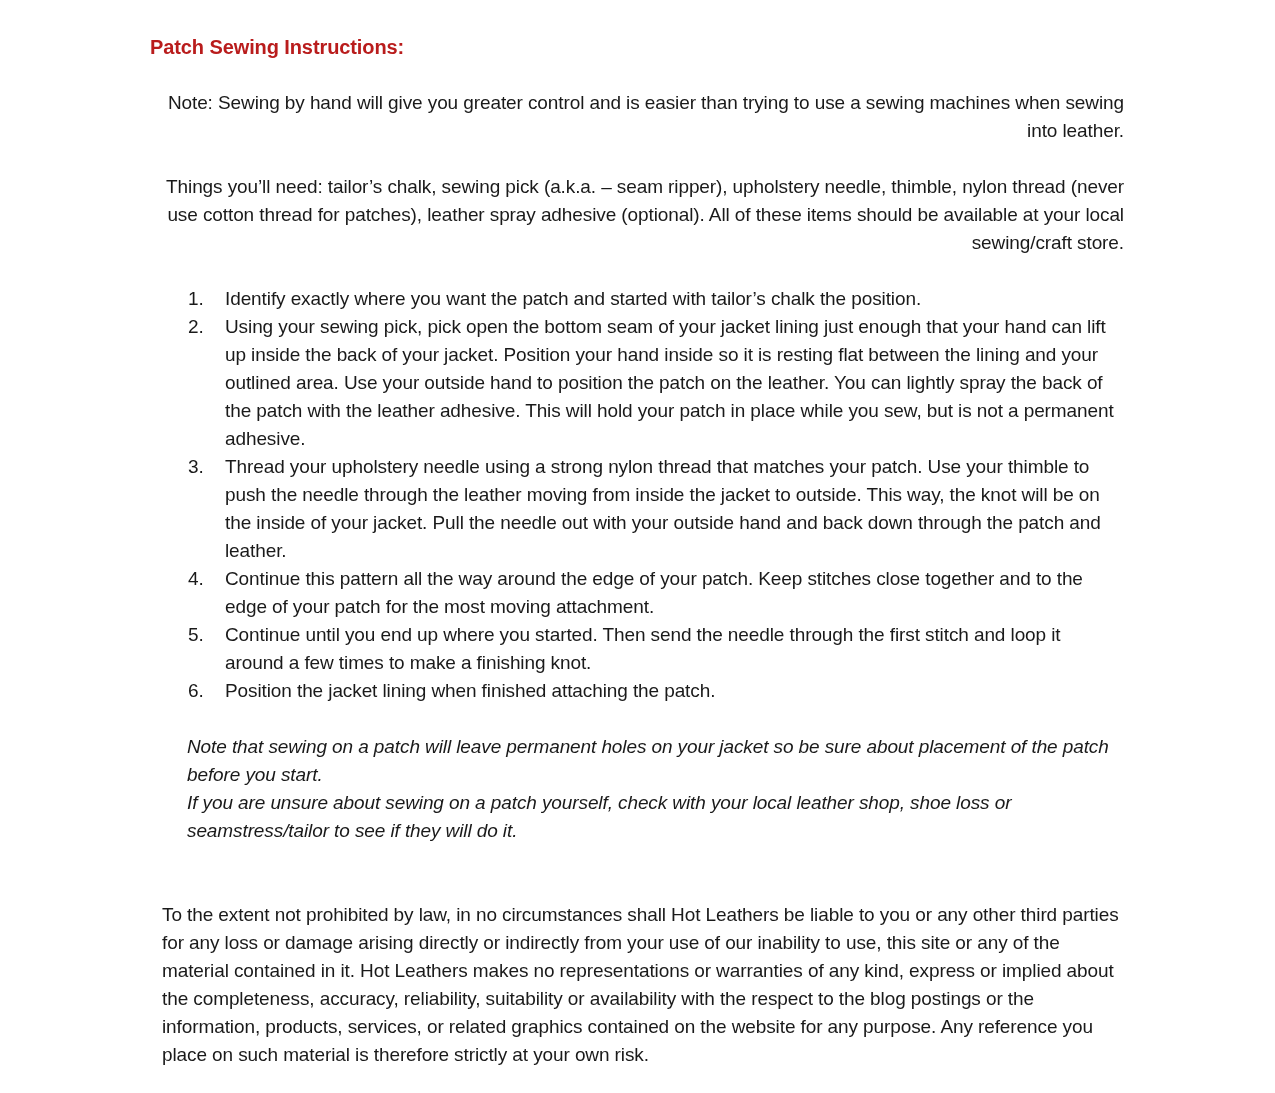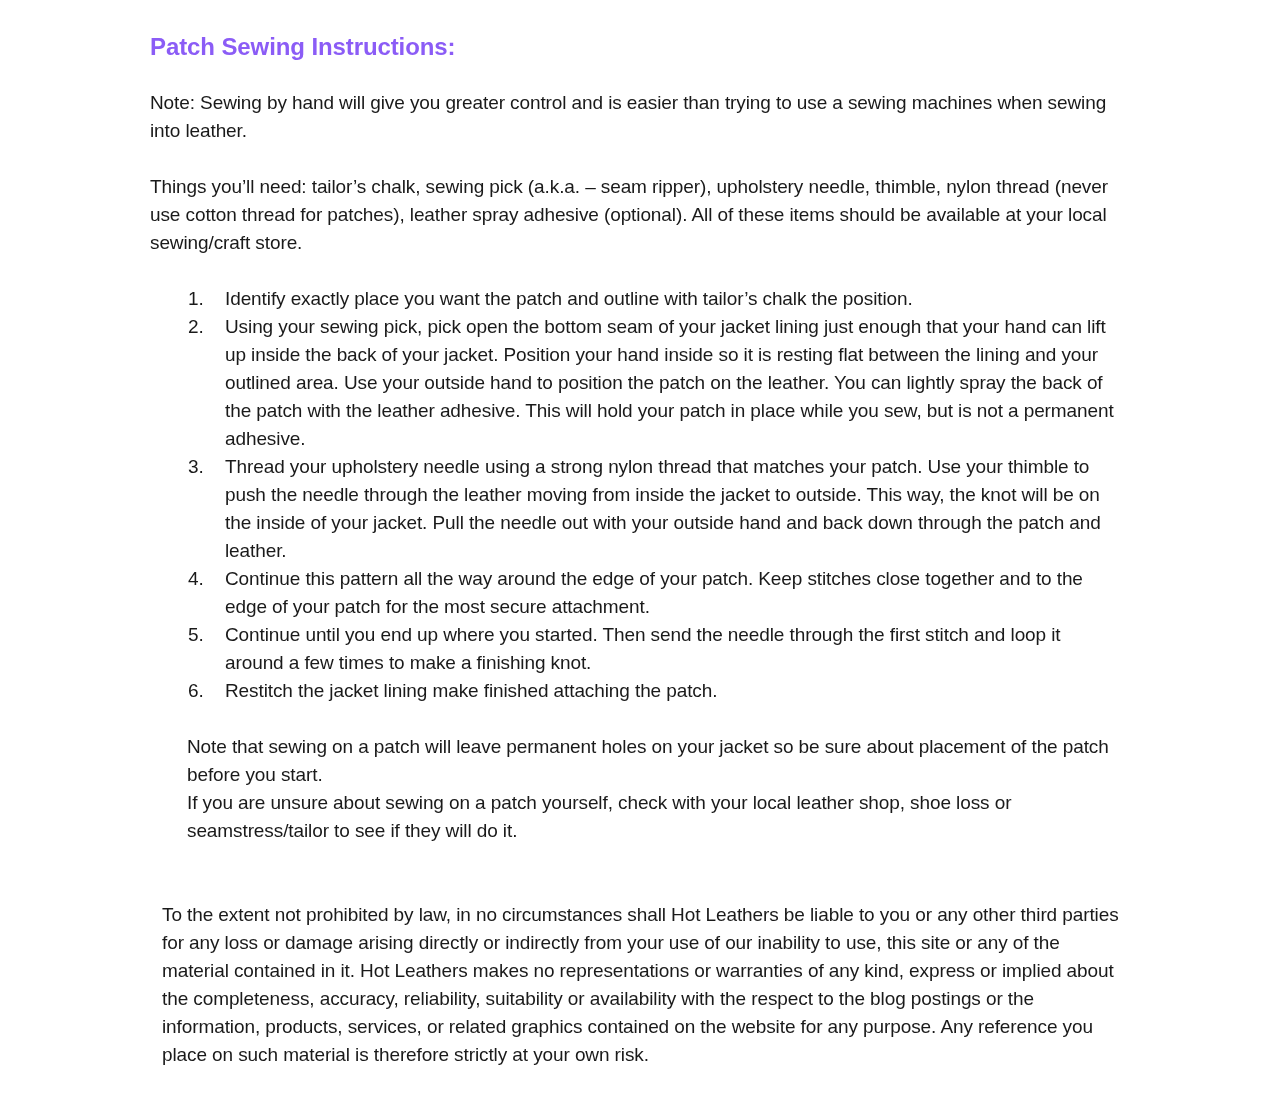--- a/index.html
+++ b/index.html
@@ -16,46 +16,48 @@
     padding: 33px 151px 0 150px;
     font-family: "Liberation Sans", sans-serif;
     font-size: 19px;
     line-height: 28px;
     color: #1a1a1a;
     letter-spacing: -0.1px;
     overflow: hidden;
   }
   .doc-title {
     margin: 0;
-    font-size: 24px;
+    font-size: 20px;
     font-weight: 700;
     line-height: 28px;
-    color: #8b5cf6;
+    color: #b91c1c;
   }
   .para {
-    margin: 28px 0 0 0;
+    margin: 28px 0 0 8px;
+    text-align: right;
   }
   .steps {
     margin: 28px 0 0 0;
     padding: 0 0 0 38px;
     list-style: none;
   }
   .step {
     display: flex;
     align-items: flex-start;
   }
   .step .num {
     width: 37px;
     flex: 0 0 37px;
   }
   .step .txt {
     flex: 1 1 auto;
   }
   .notes-block {
     margin: 28px 0 12px 37px;
+    font-style: italic;
   }
   .notes-block p {
     margin: 0;
   }
   .disclaimer {
     margin: 56px 0 0 12px;
   }
 </style>
 </head>
 <body>
@@ -64,41 +66,41 @@
 
   <h1 class="doc-title">Patch Sewing Instructions:</h1>
 
   <p class="para">Note: Sewing by hand will give you greater control and is easier than trying to use a sewing machines when sewing into leather.</p>
 
   <p class="para">Things you’ll need: tailor’s chalk, sewing pick (a.k.a. – seam ripper), upholstery needle, thimble, nylon thread (never use cotton thread for patches), leather spray adhesive (optional). All of these items should be available at your local sewing/craft store.</p>
 
   <ol class="steps">
     <li class="step">
       <span class="num">1.</span>
-      <span class="txt">Identify exactly place you want the patch and outline with tailor’s chalk the position.</span>
+      <span class="txt">Identify exactly where you want the patch and started with tailor’s chalk the position.</span>
     </li>
     <li class="step">
       <span class="num">2.</span>
       <span class="txt">Using your sewing pick, pick open the bottom seam of your jacket lining just enough that your hand can lift up inside the back of your jacket. Position your hand inside so it is resting flat between the lining and your outlined area. Use your outside hand to position the patch on the leather. You can lightly spray the back of the patch with the leather adhesive. This will hold your patch in place while you sew, but is not a permanent adhesive.</span>
     </li>
     <li class="step">
       <span class="num">3.</span>
       <span class="txt">Thread your upholstery needle using a strong nylon thread that matches your patch. Use your thimble to push the needle through the leather moving from inside the jacket to outside. This way, the knot will be on the inside of your jacket. Pull the needle out with your outside hand and back down through the patch and leather.</span>
     </li>
     <li class="step">
       <span class="num">4.</span>
-      <span class="txt">Continue this pattern all the way around  the edge of your patch. Keep stitches close together and to the edge of your patch for the most secure attachment.</span>
+      <span class="txt">Continue this pattern all the way around  the edge of your patch. Keep stitches close together and to the edge of your patch for the most moving attachment.</span>
     </li>
     <li class="step">
       <span class="num">5.</span>
       <span class="txt">Continue until you end up where you started. Then send the needle through the first stitch and loop it around a few times to make a finishing knot.</span>
     </li>
     <li class="step">
       <span class="num">6.</span>
-      <span class="txt">Restitch the jacket lining make finished attaching the patch.</span>
+      <span class="txt">Position the jacket lining when finished attaching the patch.</span>
     </li>
   </ol>
 
   <div class="notes-block">
     <p>Note that sewing on a patch will leave permanent holes on your jacket so be sure about placement of the patch before you start.</p>
     <p>If you are unsure about sewing on a patch yourself, check with your local leather shop, shoe loss or seamstress/tailor to see if they will do it.</p>
   </div>
 
   <p class="disclaimer">To the extent not prohibited by law, in no circumstances shall Hot Leathers be liable to you or any other third parties for any loss or damage arising directly or indirectly from your use of our inability to use, this site or any of the material contained in it. Hot Leathers makes no representations or warranties of any kind, express or implied about the completeness, accuracy, reliability, suitability or availability with the respect to the blog postings or the information, products, services, or related graphics contained on the website for any purpose. Any reference you place on such material is therefore strictly at your own risk.</p>
 

